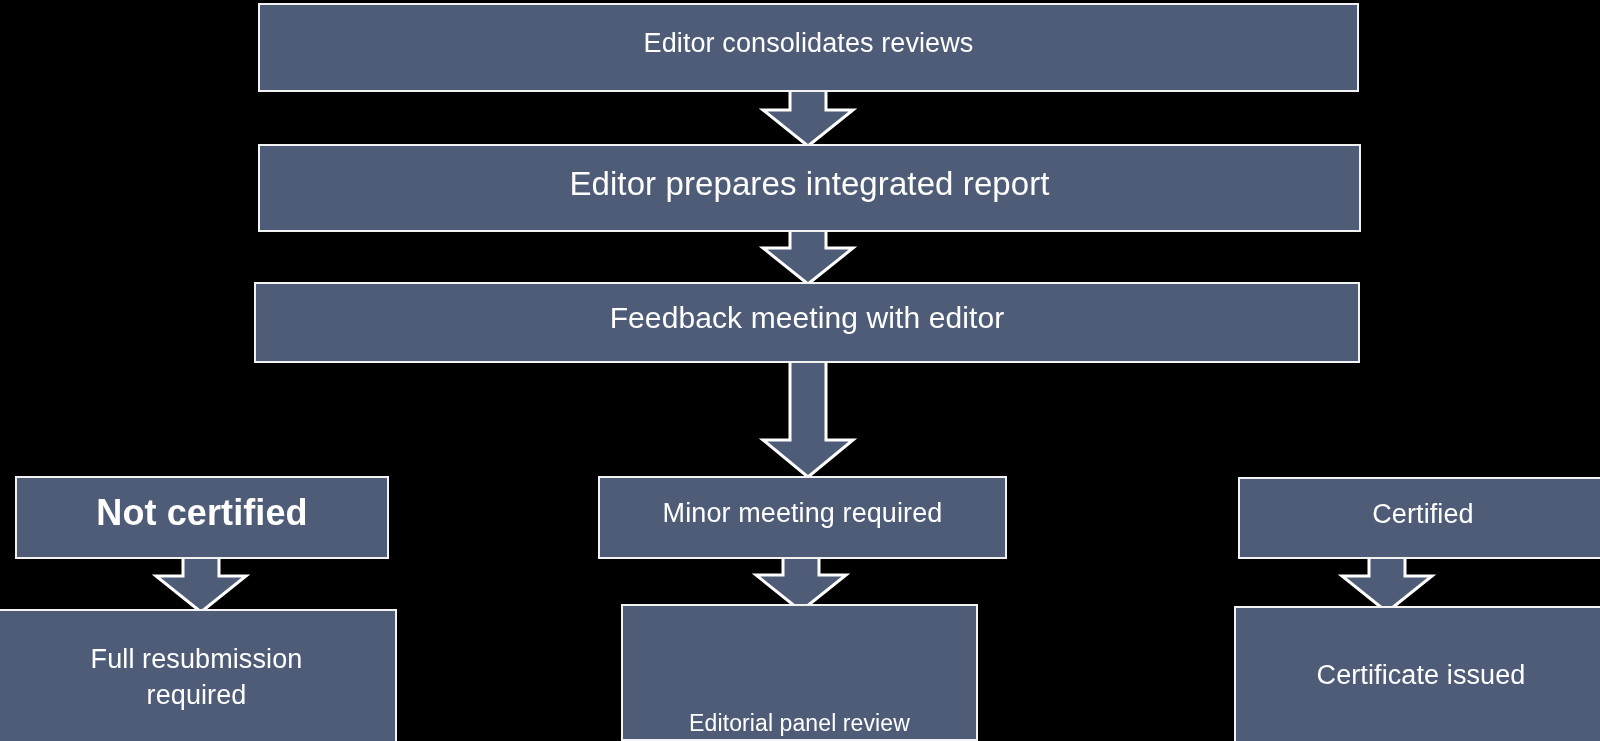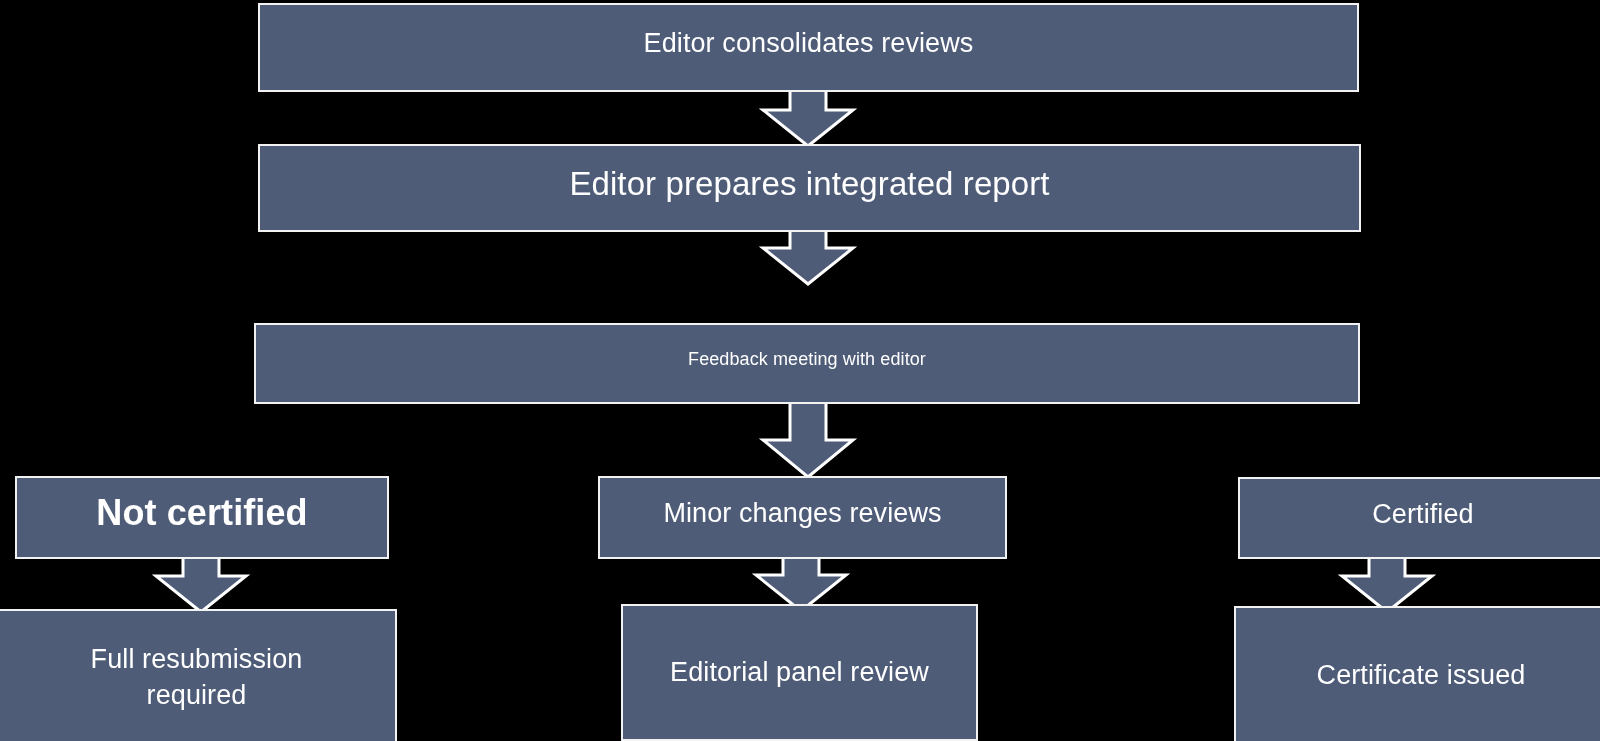--- a/index.html
+++ b/index.html
@@ -73,41 +73,41 @@
   </div>
 
   <div class="node wide" style="left:258px;top:3px;width:1101px;height:89px;font-size:27px;">
     <span class="lbl">Editor consolidates reviews</span>
   </div>
 
   <div class="node wide" style="left:258px;top:144px;width:1103px;height:88px;font-size:33px;">
     <span class="lbl">Editor prepares integrated report</span>
   </div>
 
-  <div class="node wide" style="left:254px;top:282px;width:1106px;height:81px;font-size:18px;margin-top:41px;">
+  <div class="node wide" style="left:254px;top:282px;width:1106px;height:81px;font-size:30px;">
     <span class="lbl">Feedback meeting with editor</span>
   </div>
 
   <div class="node wide" style="left:15px;top:476px;width:374px;height:83px;font-size:36px;font-weight:700;">
     <span class="lbl">Not certified</span>
   </div>
 
   <div class="node wide" style="left:598px;top:476px;width:409px;height:83px;font-size:27px;">
-    <span class="lbl">Minor changes reviews</span>
+    <span class="lbl">Minor meeting required</span>
   </div>
 
   <div class="node wide" style="left:1238px;top:477px;width:370px;height:82px;font-size:27px;">
     <span class="lbl">Certified</span>
   </div>
 
   <div class="node" style="left:-4px;top:609px;width:401px;height:136px;font-size:27px;">
     <span class="lbl" style="padding:0 56px;">Full resubmission required</span>
   </div>
 
-  <div class="node" style="left:621px;top:604px;width:357px;height:137px;font-size:27px;">
+  <div class="node" style="left:621px;top:604px;width:357px;height:137px;font-size:23px;align-items:flex-end;">
     <span class="lbl">Editorial panel review</span>
   </div>
 
   <div class="node" style="left:1234px;top:606px;width:374px;height:139px;font-size:27px;">
     <span class="lbl">Certificate issued</span>
   </div>
 
 </div>
 
 </body></html>

